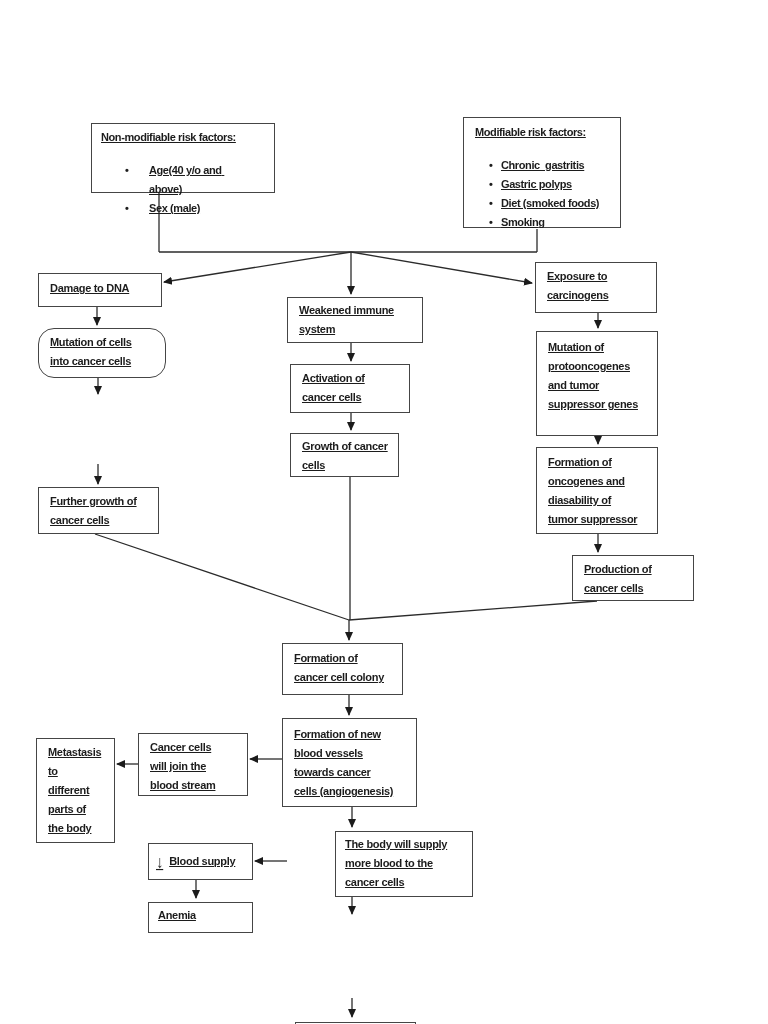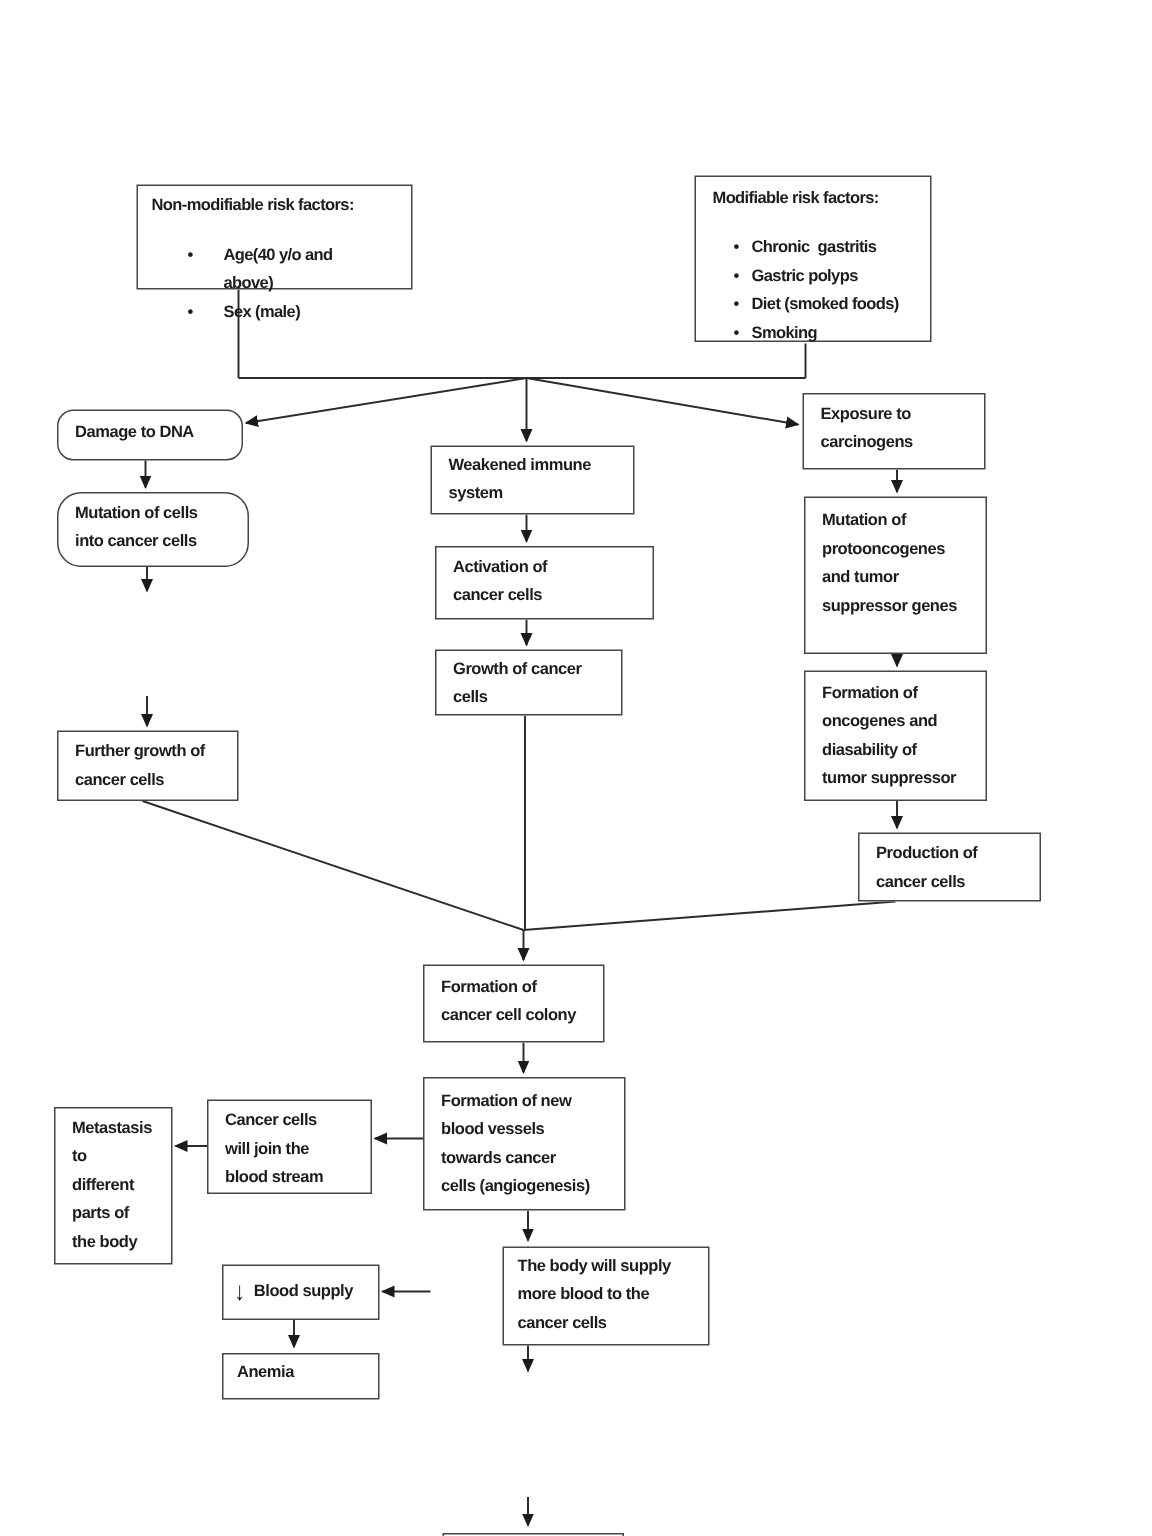--- a/index.html
+++ b/index.html
@@ -6,20 +6,21 @@
   #canvas{
     position:relative;width:768px;height:1024px;background:#ffffff;
     overflow:hidden;font-family:"Liberation Sans","DejaVu Sans",sans-serif;
   }
   #wires{position:absolute;left:0;top:0;width:768px;height:1024px;pointer-events:none;}
   .node{
     position:absolute;box-sizing:border-box;background:#ffffff;
     border:1.5px solid #454545;color:#1c1c1c;
     font-weight:bold;font-size:11px;line-height:19px;letter-spacing:-0.3px;
     padding:4px 5px 2px 11px;
+    text-decoration:underline;
   }
   .ln{display:block;white-space:nowrap;}
   .node ul{margin:14px;padding:0;list-style:none;}
   .node .ttl{display:block;white-space:nowrap;}
   .b-wide li{position:relative;padding-left:34px;white-space:pre-wrap;}
   .b-wide li::before{content:"\2022";position:absolute;left:10px;}
   .b-tight li{position:relative;padding-left:12px;white-space:pre-wrap;}
   .b-tight li::before{content:"\2022";position:absolute;left:0;}
   .single{padding-top:5px;}
   .flexrow{display:flex;align-items:center;gap:6px;padding:0 4px 0 7px;}
@@ -77,53 +78,53 @@
   <div class="node b-tight" style="left:463px;top:117px;width:158px;height:111px;padding-top:5px;letter-spacing:-0.4px;">
     <span class="ttl">Modifiable risk factors:</span>
     <ul>
       <li>Chronic  gastritis</li>
       <li>Gastric polyps</li>
       <li>Diet (smoked foods)</li>
       <li>Smoking</li>
     </ul>
   </div>
 
-  <div class="node single" style="left:38px;top:273px;width:124px;height:34px;border-radius:11px;">
+  <div class="node single" style="left:38px;top:273px;width:124px;height:34px;">
     <span class="ln">Damage to DNA</span>
   </div>
 
   <div class="node" style="left:287px;top:297px;width:136px;height:46px;padding-top:3px;">
     <span class="ln">Weakened immune</span>
     <span class="ln">system</span>
   </div>
 
   <div class="node" style="left:535px;top:262px;width:122px;height:51px;">
     <span class="ln">Exposure to</span>
     <span class="ln">carcinogens</span>
   </div>
 
   <div class="node" style="left:38px;top:328px;width:128px;height:50px;border-radius:16px;">
     <span class="ln">Mutation of cells</span>
     <span class="ln">into cancer cells</span>
   </div>
 
-  <div class="node" style="left:290px;top:364px;width:146px;height:49px;">
+  <div class="node" style="left:290px;top:364px;width:120px;height:49px;">
     <span class="ln">Activation of</span>
     <span class="ln">cancer cells</span>
   </div>
 
   <div class="node" style="left:536px;top:331px;width:122px;height:105px;padding-top:6px;">
     <span class="ln">Mutation of</span>
     <span class="ln">protooncogenes</span>
     <span class="ln">and tumor</span>
     <span class="ln">suppressor genes</span>
   </div>
 
 
-  <div class="node" style="left:290px;top:433px;width:125px;height:44px;padding-top:3px;">
+  <div class="node" style="left:290px;top:433px;width:109px;height:44px;padding-top:3px;">
     <span class="ln">Growth of cancer</span>
     <span class="ln">cells</span>
   </div>
 
   <div class="node" style="left:536px;top:447px;width:122px;height:87px;padding-top:5px;">
     <span class="ln">Formation of</span>
     <span class="ln">oncogenes and</span>
     <span class="ln">diasability of</span>
     <span class="ln">tumor suppressor</span>
   </div>

